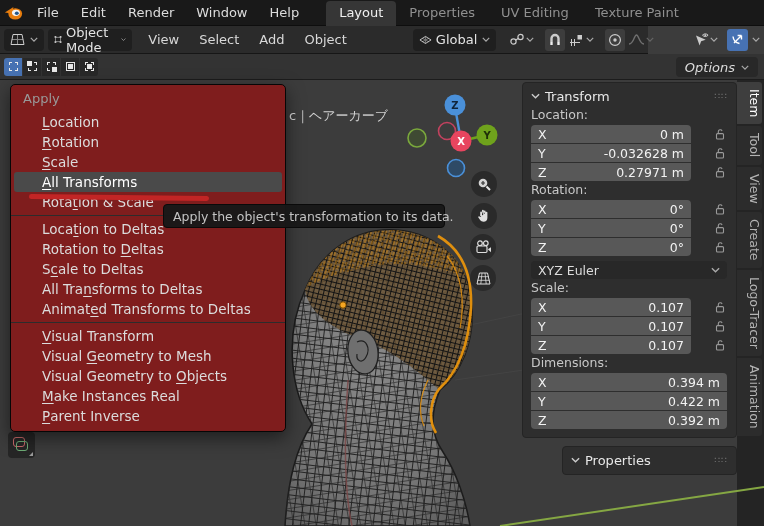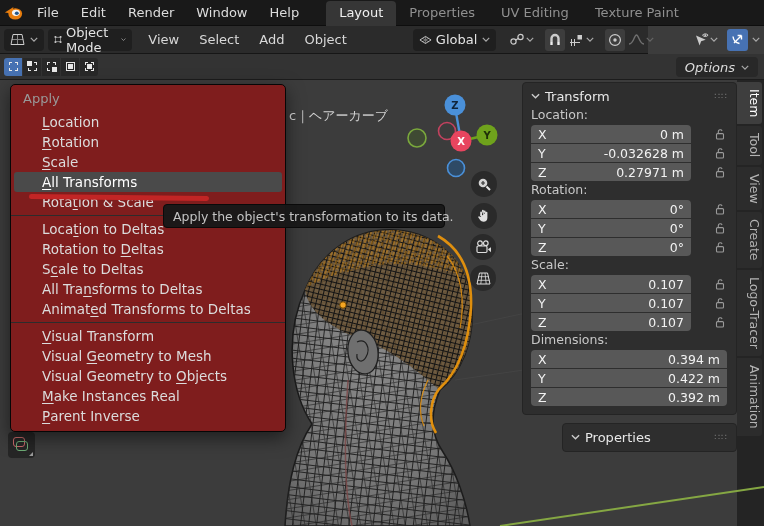--- a/index.html
+++ b/index.html
@@ -276,20 +276,26 @@
               </div>
               <div class="lk">
                 <svg width="12" height="12" viewBox="0 0 12 12">
                   <rect x="2.5" y="5.6" width="7" height="5.4" rx="1" fill="none" stroke="#9a9a9a" stroke-width="1.1"></rect>
                   <path d="M4.3 5.6V3.8a2 2 0 013.8-.9" fill="none" stroke="#9a9a9a" stroke-width="1.1"></path>
                 </svg>
               </div>
             </div>
           </div>
         </div>
+      <div class="euler">
+        <span>XYZ Euler</span>
+        <svg class="chev" width="9" height="6" viewBox="0 0 10 6">
+            <path d="M1 1l4 4 4-4" stroke="#aaa" fill="none" stroke-width="1.5"></path>
+          </svg>
+      </div>
       <div id="sec-scale">
           <div class="slabel">Scale:</div>
           <div class="rows">
             <div class="rowcol">
               <div class="frow">
                 <span>X</span>
                 <span class="val">0.107</span>
               </div>
               <div class="frow">
                 <span>Y</span>

